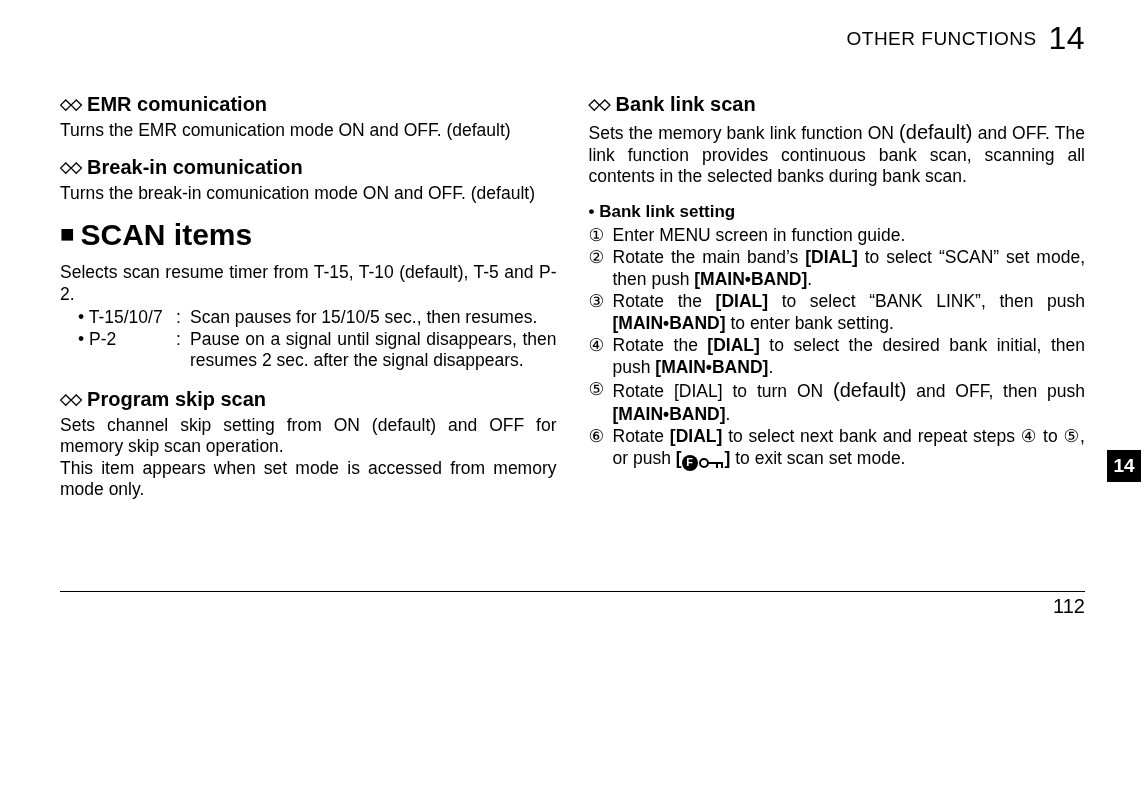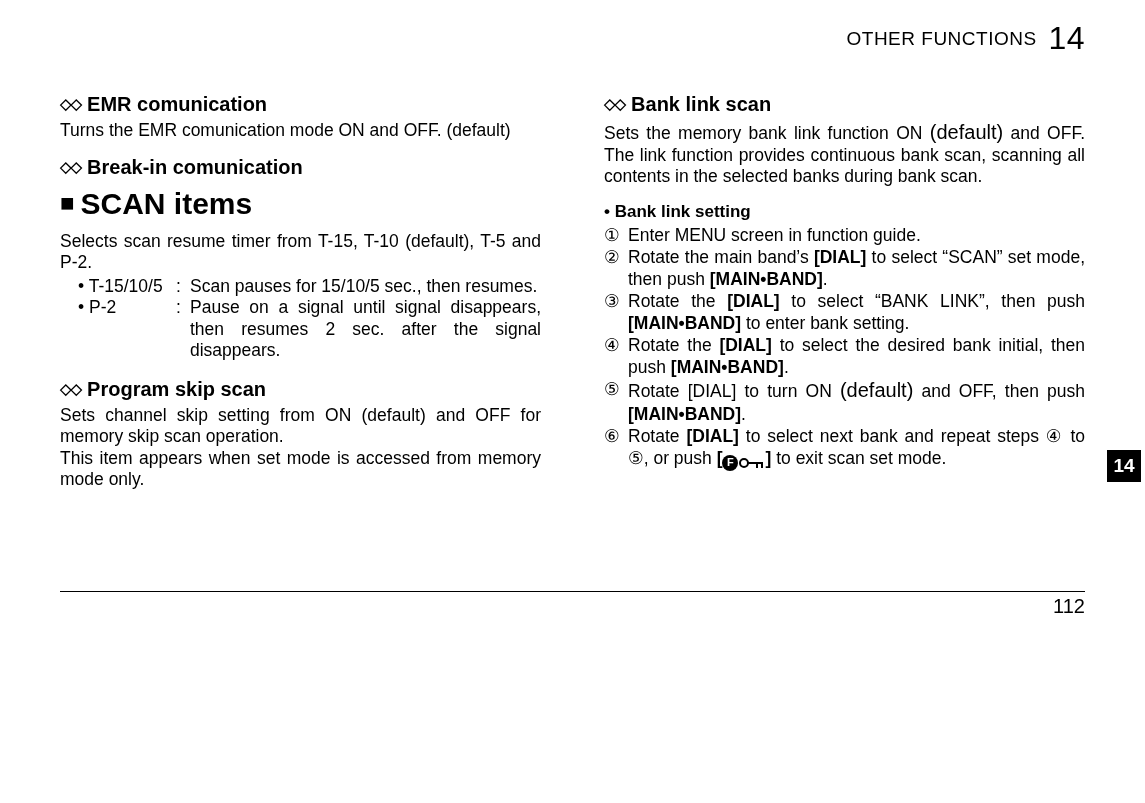--- a/index.html
+++ b/index.html
@@ -23,21 +23,21 @@
     padding-right: 0;
     margin-bottom: 36px;
   }
   .header .chapter-num {
     font-size: 32px;
     vertical-align: -4px;
     margin-left: 6px;
   }
   .columns {
     display: flex;
-    gap: 63px;
+    gap: 32px;
   }
   .col {
     flex: 1 1 0;
     min-width: 0;
   }
   .diamond-head {
     font-weight: bold;
     font-size: 20px;
     margin: 0 0 4px 0;
   }
@@ -176,29 +176,30 @@
     <div class="col">
 
       <h3 class="diamond-head">
         <span class="diamond">◇◇</span><span>EMR comunication</span>
       </h3>
       <p class="body-text">Turns the EMR comunication mode ON and OFF. (default)</p>
 
       <h3 class="diamond-head">
         <span class="diamond">◇◇</span><span>Break-in comunication</span>
       </h3>
+      <p class="body-text">Turns the break-in comunication mode ON and OFF. (default)</p>
 
       <h2 class="section-title">
         <span class="square">■</span><span>SCAN items</span>
       </h2>
 
       <p class="body-text" style="margin-bottom:2px;">Selects scan resume timer from T-15, T-10 (default), T-5 and P-2.</p>
       <div class="bullet-list">
         <div class="bullet-item">
-          <span class="bullet-label">• T-15/10/5</span>
+          <span class="bullet-label">• T-15/10/7</span>
           <span class="bullet-colon">:</span>
           <span class="bullet-desc">Scan pauses for 15/10/5 sec., then resumes.</span>
         </div>
         <div class="bullet-item">
           <span class="bullet-label">• P-2</span>
           <span class="bullet-colon">:</span>
           <span class="bullet-desc">Pause on a signal until signal disappears, then resumes 2 sec. after the signal disappears.</span>
         </div>
       </div>
 

